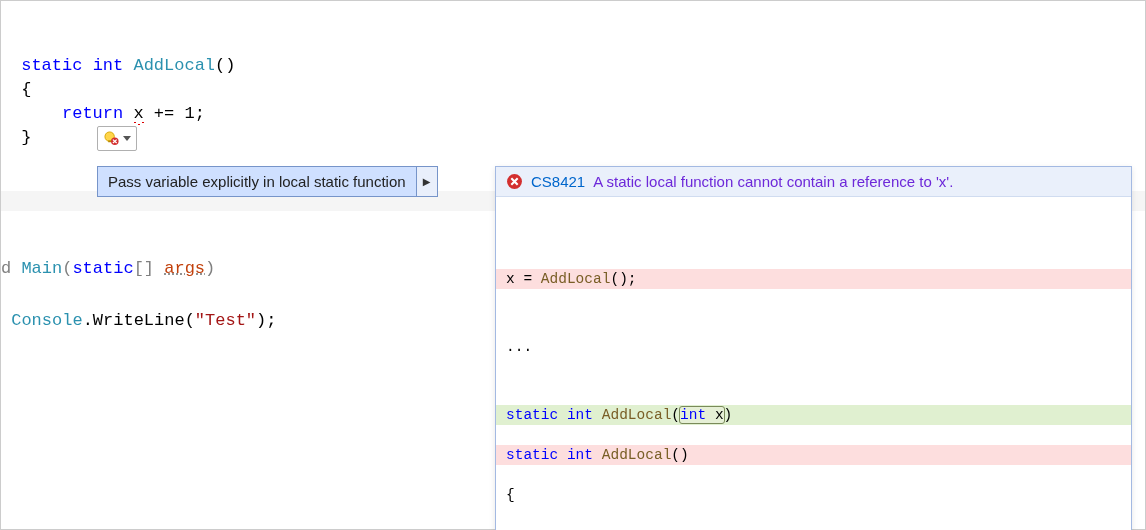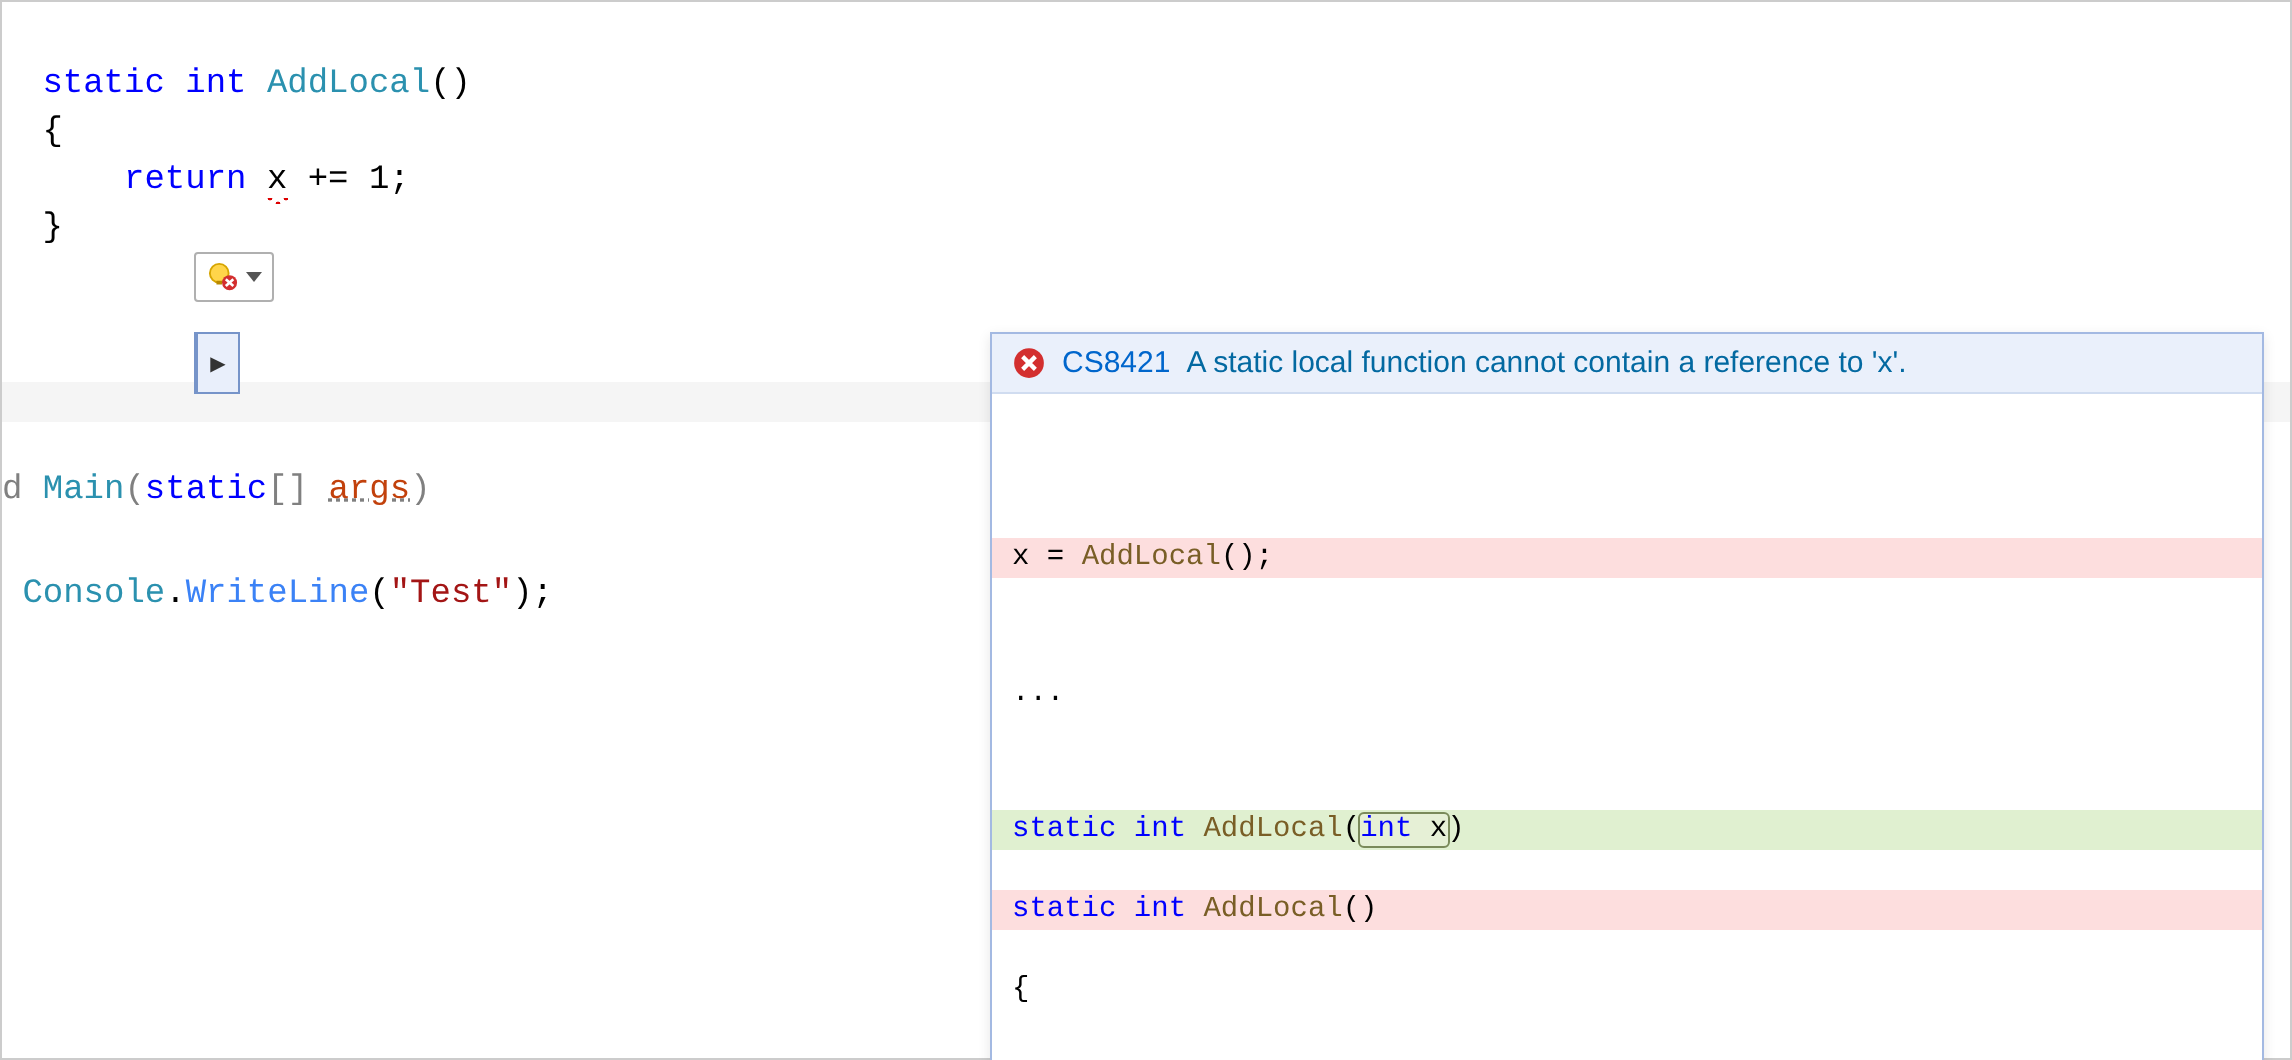--- a/index.html
+++ b/index.html
@@ -1,17 +1,17 @@
 <!DOCTYPE html>
 <html><head>
 <meta charset="utf-8">
 <style>
   html,body{margin:0;padding:0;width:1146px;height:530px;background:#fff;font-family:Consolas,"Courier New",monospace;font-size:17px;color:#000;overflow:hidden;-webkit-font-smoothing:antialiased;}
   .editor{position:relative;width:100%;height:100%;border:1px solid #ccc;box-sizing:border-box;background:#fff;}
-  .code{padding:6px 0 0 10px;line-height:24px;white-space:pre;}
+  .code{padding:6px 0 0 10px;line-height:24px;white-space:pre;margin-top:23px;}
   .kw{color:#0000ff;}
   .typ{color:#2b91af;}
   .num{color:#000;}
   .str{color:#a31515;}
   .ident{color:#000;}
   .grayp{color:#808080;}
   .grayp2{color:#c2410c;text-decoration:underline dotted #808080;}
   .squig{position:relative;}
   .squig::after{content:"";position:absolute;left:0;right:0;bottom:-2px;height:3px;background:
     radial-gradient(circle at 2px 0px, #d00 1.2px, transparent 1.3px),
@@ -27,21 +27,21 @@
   .caret{width:0;height:0;border-left:4px solid transparent;border-right:4px solid transparent;border-top:5px solid #555;margin-left:3px;}
   
   .sugg{position:absolute;left:96px;top:165px;border:1px solid #7694c9;background:#cfe0ff;display:flex;align-items:center;height:29px;font-family:"Segoe UI",Arial,sans-serif;font-size:15px;color:#222;z-index:6;}
   .sugg-text{padding:0 10px;}
   .sugg-arrow{border-left:1px solid #7694c9;width:20px;height:100%;display:flex;align-items:center;justify-content:center;background:#e9effb;color:#333;}
   
   .preview{position:absolute;left:494px;top:165px;width:635px;border:1px solid #a3b9e2;background:#fff;box-shadow:0 2px 6px rgba(0,0,0,0.1);z-index:5;}
   .pv-head{background:#eaf0fb;border-bottom:1px solid #d0dcf0;padding:6px 10px;font-family:"Segoe UI",Arial,sans-serif;font-size:15px;display:flex;align-items:center;gap:8px;}
   .errcirc{width:17px;height:17px;flex-shrink:0;}
   .errcode{color:#0066cc;}
-  .errmsg{color:#0369a1;}
+  .errmsg{color:#6d28d9;}
   .pv-body{padding:6px 0 6px 0;font-size:14.5px;line-height:20px;white-space:pre;font-family:Consolas,"Courier New",monospace;}
   .pv-body .ln{padding:0 10px;}
   .del{background:#fddede;}
   .add{background:#e0f0d0;}
   .box{outline:1px solid #7a8a5a;border-radius:2px;background:#e6f0d6;padding:0 0px;}
 </style>
 </head>
 <body>
 
 <div class="editor">
@@ -60,20 +60,21 @@
           <circle cx="6" cy="6" r="5" fill="#ffd54a" stroke="#d6a500" stroke-width="1"></circle>
           <rect x="4.5" y="10" width="3" height="2" fill="#b88900"></rect>
           <circle cx="11.5" cy="11" r="4" fill="#d32f2f"></circle>
           <path d="M9.5 9.2 L13.5 12.8 M13.5 9.2 L9.5 12.8" stroke="#fff" stroke-width="1.4"></path>
         </svg>
     </span>
     <span class="caret"></span>
   </div>
 
   <div class="sugg">
+    <div class="sugg-text">Pass variable explicitly in local static function</div>
     <div class="sugg-arrow">
         <span style="font-size:10px">▶</span>
       </div>
   </div>
 
   <div class="preview">
     <div class="pv-head">
       <span class="errcirc">
         <svg viewBox="0 0 16 16">
             <circle cx="8" cy="8" r="7" fill="#d32f2f"></circle>
@@ -94,15 +95,15 @@
 <div class="ln">{</div>
 
 
     </div>
 
   </div>
 
   <div class="code2" style="font-family:Consolas,'Courier New',monospace;margin-top:56px;">
 <span class="grayp">d </span><span class="typ">Main</span><span class="grayp">(</span><span class="kw">static</span><span class="grayp">[] </span><span class="grayp2">args</span><span class="grayp">)</span>
 <span></span>
-<span class="typ"> Console</span><span>.</span><span style="color:#3b82f6">WriteLine</span><span>(</span><span class="str">"Test"</span><span>);</span>
+<span class="typ"> Console</span><span>.</span><span style="color:#000000">WriteLine</span><span>(</span><span class="str">"Test"</span><span>);</span>
   </div>
 </div>
 
 </body></html>

